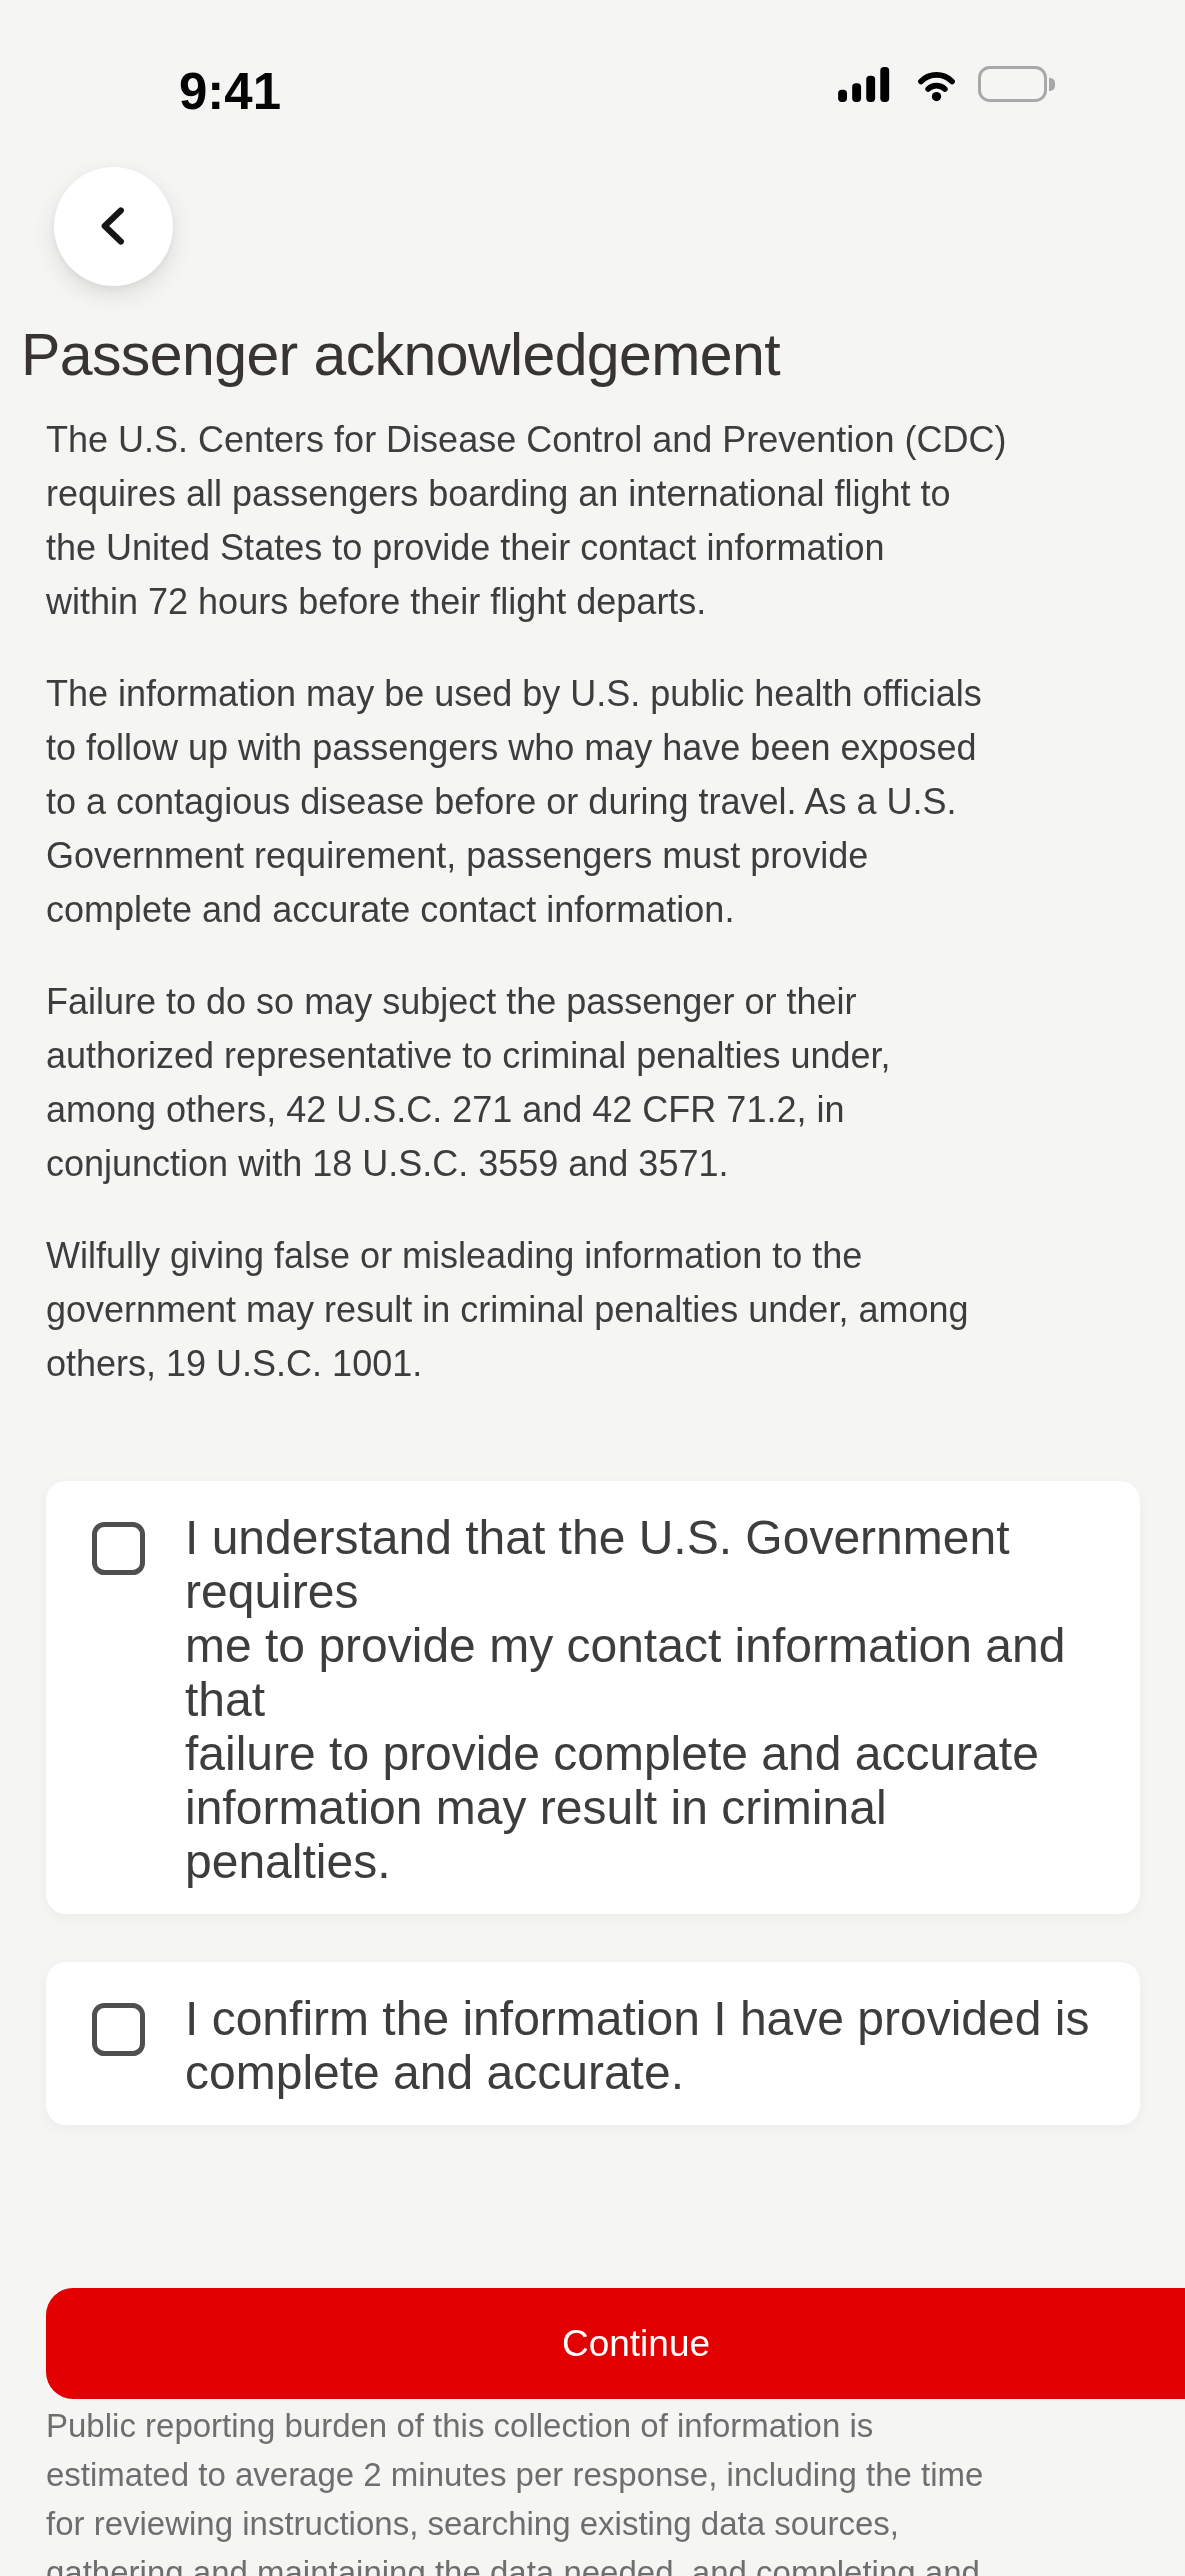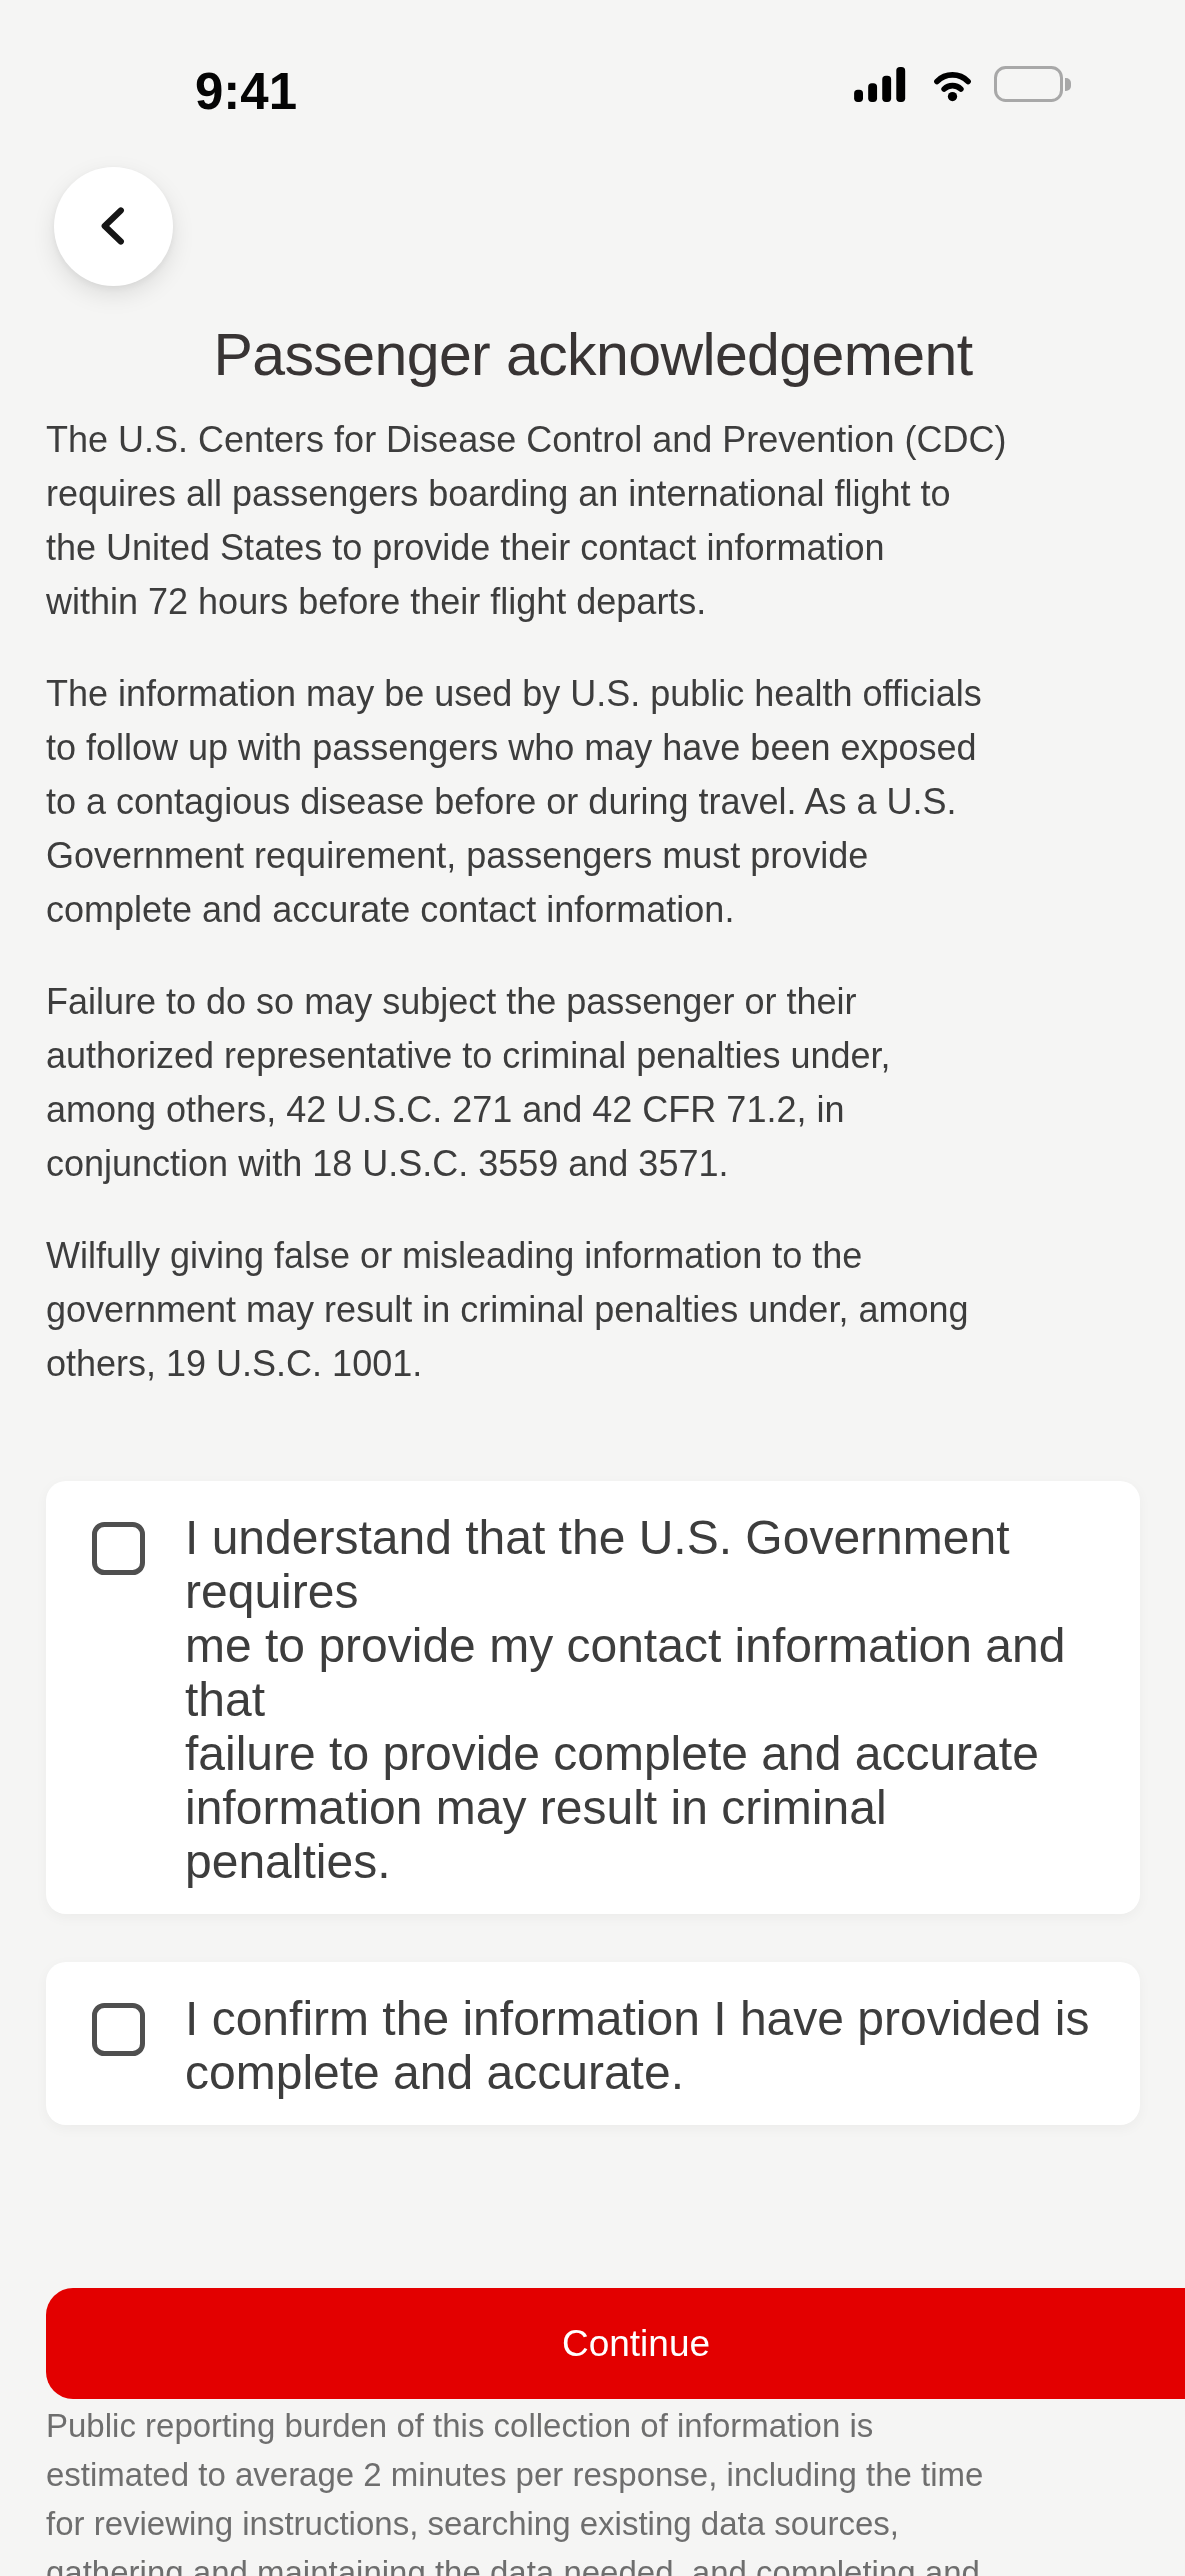--- a/index.html
+++ b/index.html
@@ -5,21 +5,21 @@
   * { margin: 0; padding: 0; box-sizing: border-box; }
   html, body { width: 1186px; }
   body {
     height: 2576px;
     overflow: hidden;
     background: #F5F5F4;
     font-family: "Liberation Sans", sans-serif;
     color: #3D3D3D;
     position: relative;
   }
-  .status-bar { position: relative; height: 148px; margin-left: 16px; }
+  .status-bar { position: relative; height: 148px; }
   .status-time {
     position: absolute; left: 179px; top: 62px;
     font-size: 51px; font-weight: 600; color: #050505; letter-spacing: 0;
   }
   .status-icons {
     position: absolute; left: 837px; top: 62px; height: 44px;
     display: flex; align-items: center; gap: 18.5px;
   }
   .icon-signal svg, .icon-wifi svg { display: block; }
   .icon-battery { display: flex; align-items: center; }
@@ -33,22 +33,22 @@
     border-radius: 0 5px 5px 0;
   }
   .back-btn {
     display: block; margin: 18.5px 0 0 54px; width: 119px; height: 119px;
     border-radius: 50%; background: #FFFFFF; border: none; cursor: pointer;
     box-shadow: 0 8.6px 23.5px rgba(0,0,0,0.10), 0 2.5px 6.2px rgba(0,0,0,0.05);
     display: flex; align-items: center; justify-content: center;
   }
   .back-btn svg { display: block; }
   .page-title {
-    margin: 36px 68px 0; font-size: 59px; font-weight: 500;
-    color: #383434; letter-spacing: -0.6px; line-height: 1.15; text-align: center;
+    margin: 36px 21px 0; font-size: 59px; font-weight: 500;
+    color: #383434; letter-spacing: -0.6px; line-height: 1.15;
   }
   .para {
     margin: 38px 46px 0; font-size: 36px; line-height: 54px;
     color: #3D3D3D; white-space: pre-line; font-weight: 400;
   }
   .para:first-of-type { margin-top: 24px; }
   .ack-card {
     margin: 48px 46px 0; background: #FFFFFF; border-radius: 20px;
     padding: 30px 37px 25px 46px; display: flex; align-items: flex-start;
     box-shadow: 0 3.7px 12.3px rgba(0,0,0,0.04); cursor: pointer;

